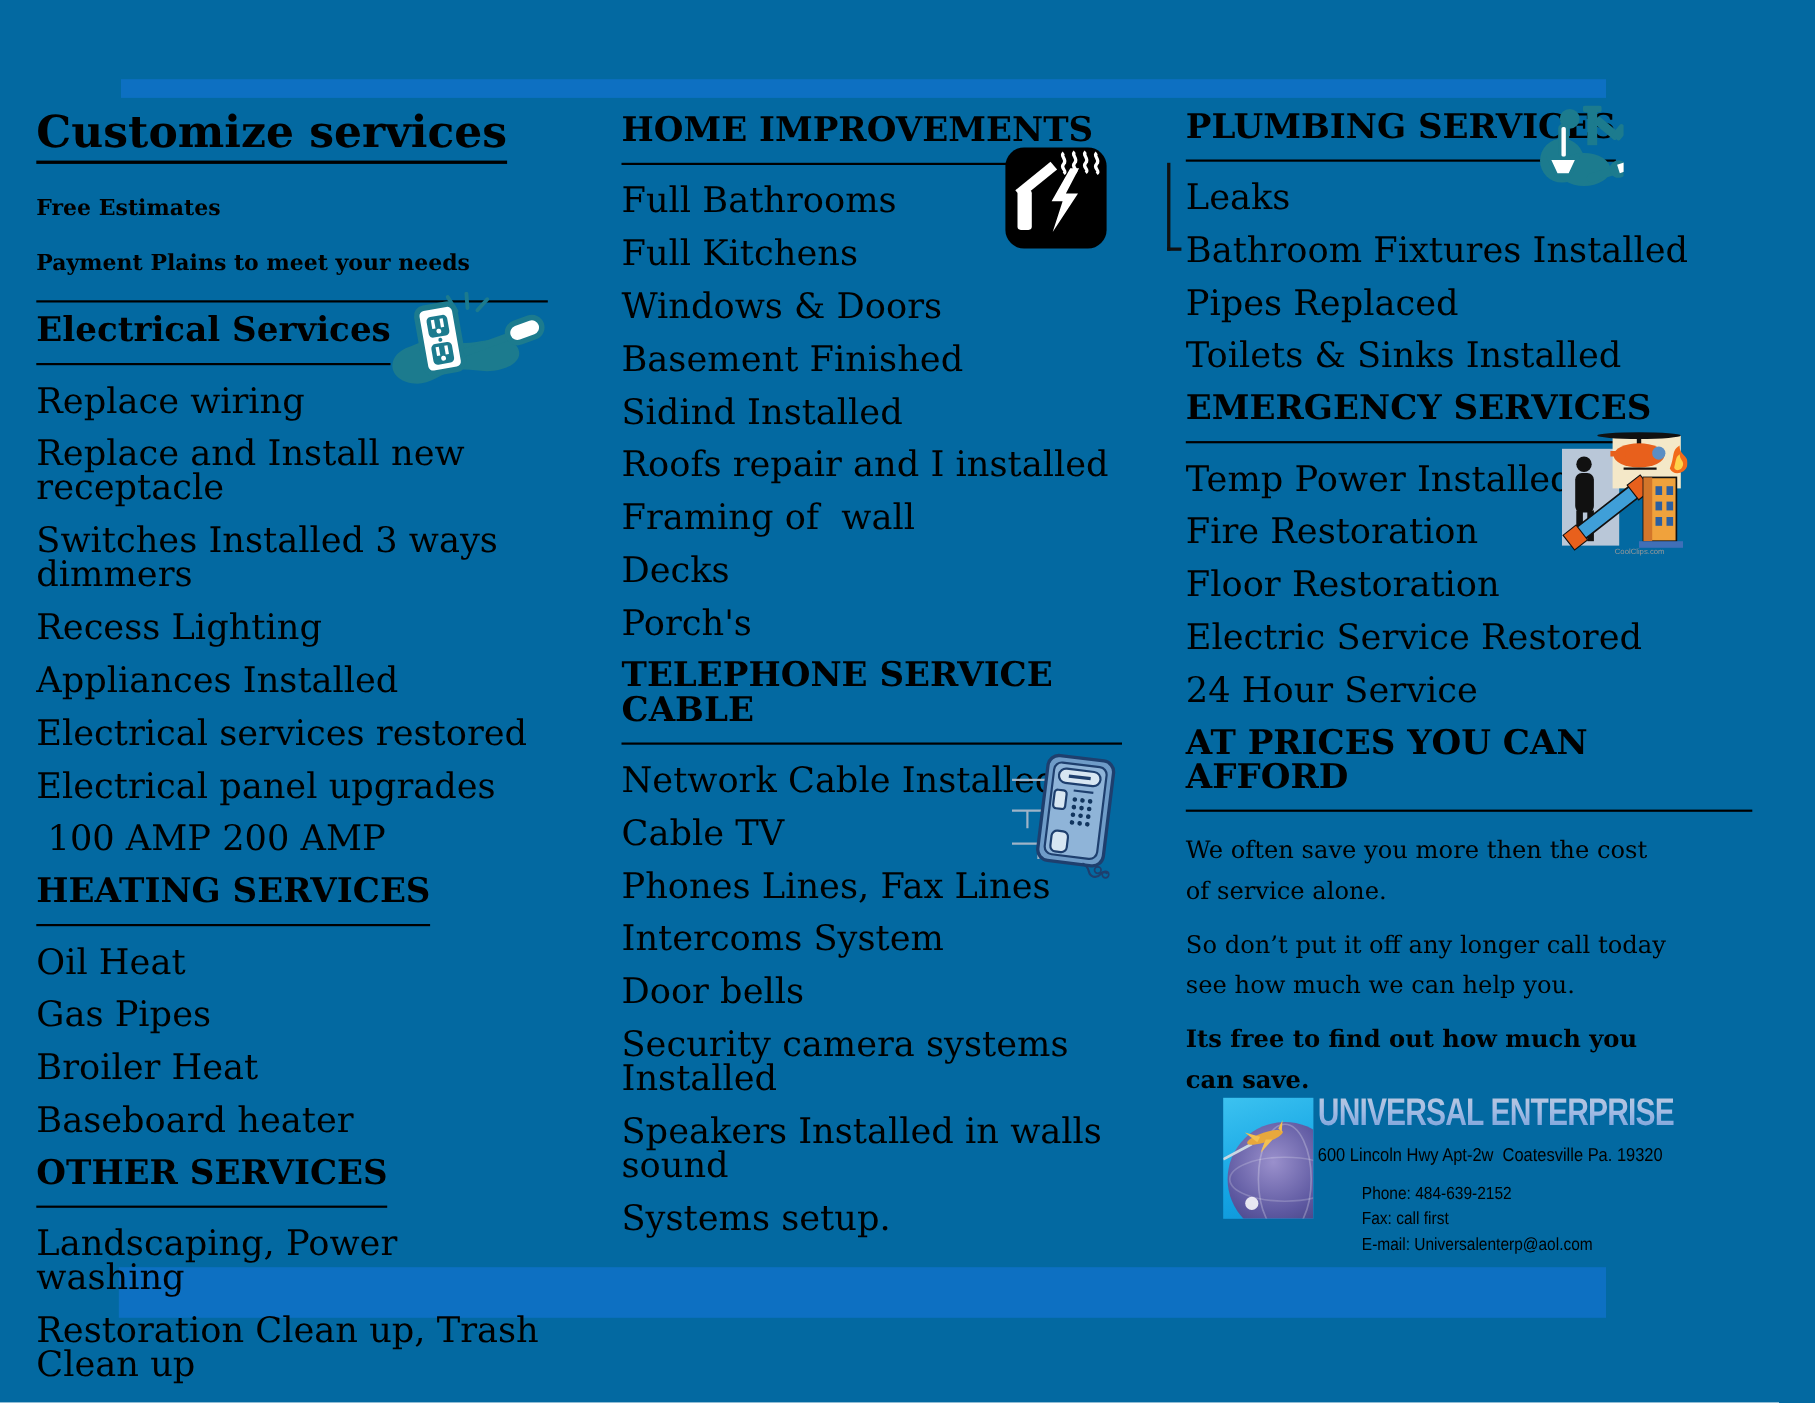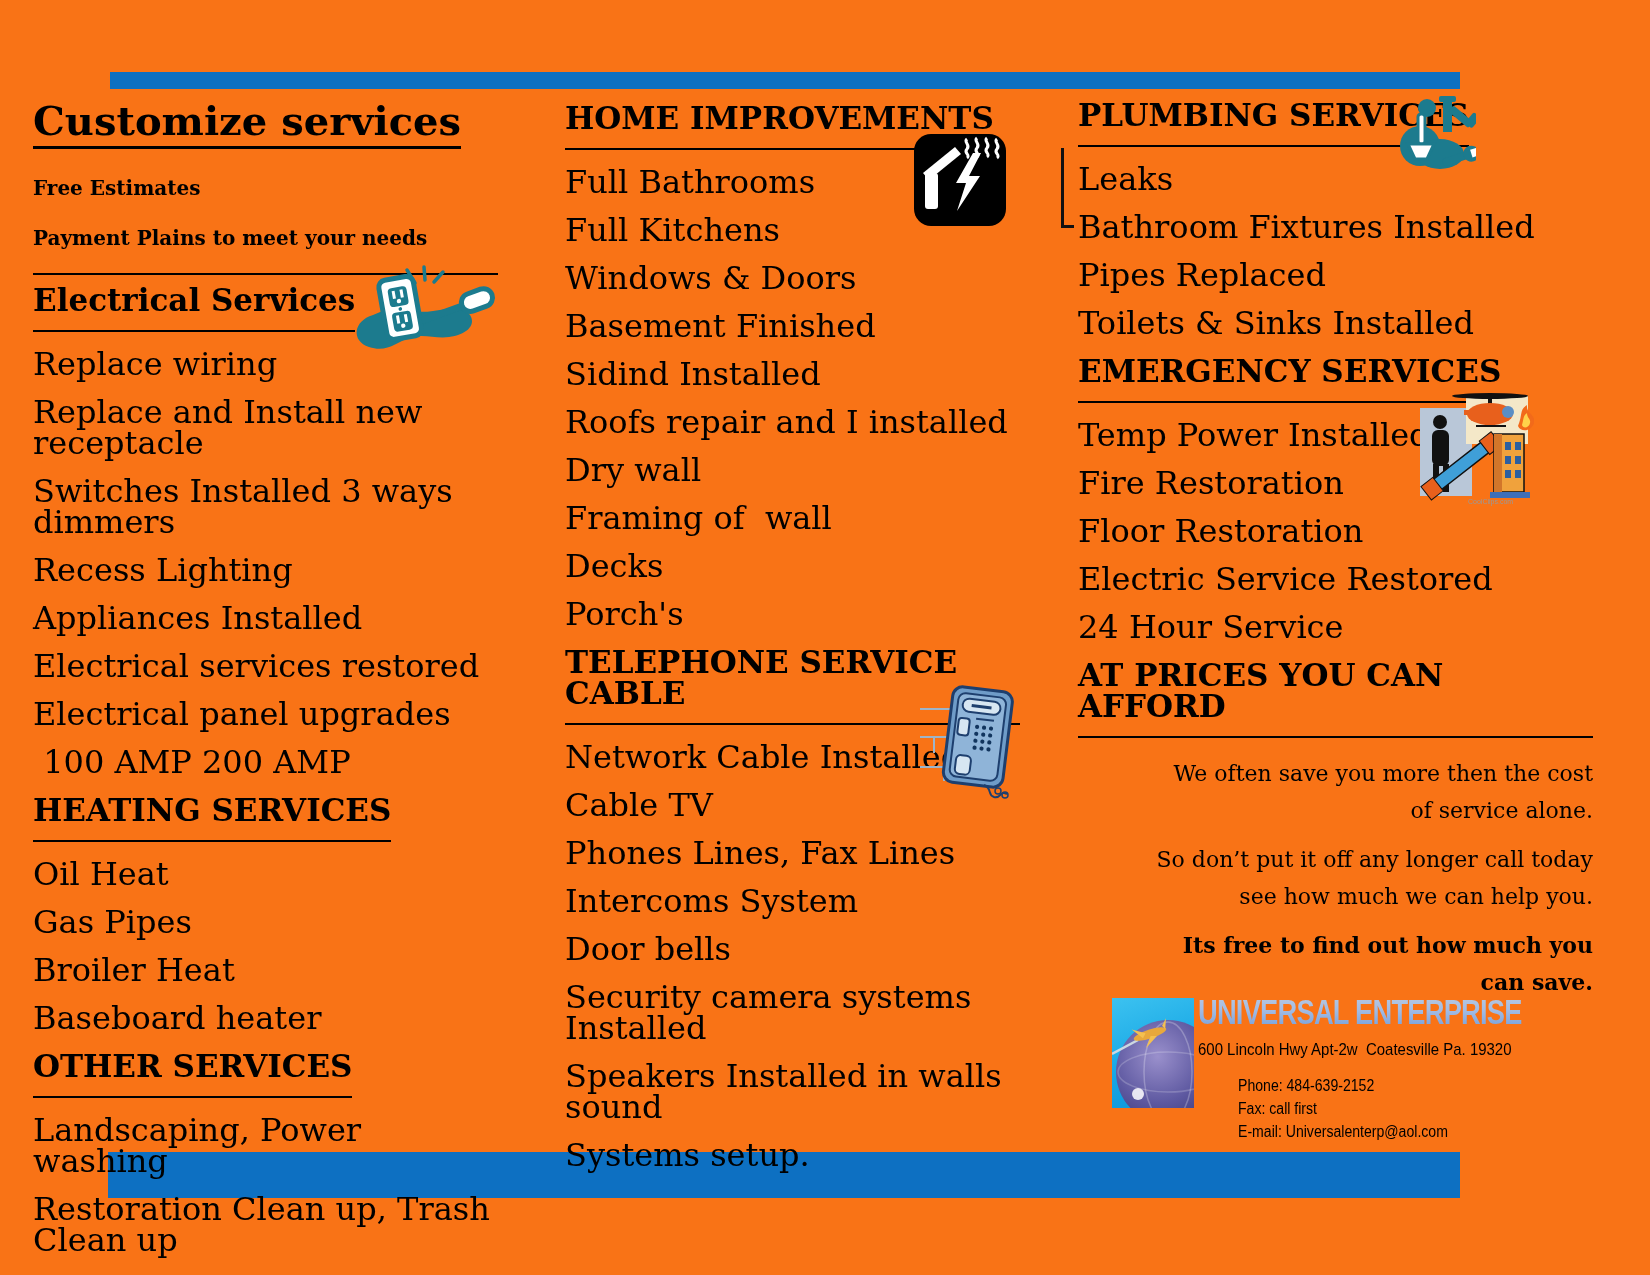--- a/index.html
+++ b/index.html
@@ -1,37 +1,37 @@
 <!DOCTYPE html>
 <html><head>
 <meta charset="utf-8">
 <style>
   html,body{margin:0;padding:0;background:#fff;}
-  .page{position:relative;width:1650px;height:1275px;background:#f97316;overflow:hidden;
+  .page{position:relative;width:1650px;height:1275px;background:#0369a1;overflow:hidden;
         font-family:"DejaVu Serif","Liberation Serif",serif;color:#000;}
   .bar{position:absolute;background:#0d70c2;}
   .bar.top{left:110px;top:72px;width:1350px;height:17px;}
   .bar.bottom{left:108px;top:1152px;width:1352px;height:46px;}
 
   .panel{position:absolute;}
   .panel-left{left:33px;top:98px;width:470px;}
   .panel-mid{left:565px;top:100px;width:455px;}
   .panel-right{left:1078px;top:97px;width:515px;}
 
   .doc-title{margin:0 0 24px 0;}
   .doc-title span{display:inline-block;font-size:40px;font-weight:bold;line-height:46px;
                   border-bottom:3px solid #000;padding-bottom:2px;}
   .intro-line{font-size:20px;font-weight:bold;line-height:30px;margin-bottom:20px;white-space:pre-wrap;}
   .rule{border-bottom:2px solid #000;margin:4px 0 10px 0;width:465px;}
 
   .sec-h-wrap{margin:3px 0 17px 0;}
   .sec-h{display:inline-block;font-size:31px;font-weight:bold;line-height:31px;
          border-bottom:2.5px solid #000;padding-bottom:14px;}
   .item{font-size:32px;line-height:31px;margin-bottom:17px;white-space:pre-wrap;}
-  .para{font-size:22px;line-height:37px;margin:0 0 12px 0;white-space:pre-line;text-align:right;}
+  .para{font-size:22px;line-height:37px;margin:0 0 12px 0;white-space:pre-line;}
   .para.bold{font-weight:bold;}
 
   .icon{position:absolute;}
   #icon-outlet{left:345px;top:265px;}
   #icon-house{left:913px;top:133px;}
   #icon-phone{left:918px;top:681px;}
   #icon-plumb{left:1396px;top:96px;}
   #icon-emergency{left:1406px;top:386px;}
   .artifact{position:absolute;left:1061px;top:148px;width:3px;height:80px;background:#111;}
   .artifact:after{content:"";position:absolute;left:0;bottom:0;width:13px;height:3px;background:#111;}
@@ -84,21 +84,20 @@
     </div>
 
   <div class="panel panel-mid">
       <div class="sec-h-wrap"><span class="sec-h">HOME IMPROVEMENTS</span></div>
       <div class="item">Full Bathrooms</div>
       <div class="item">Full Kitchens</div>
       <div class="item">Windows &amp; Doors</div>
       <div class="item">Basement Finished</div>
       <div class="item">Sidind Installed</div>
       <div class="item">Roofs repair and I installed</div>
-      <div class="item">Dry wall</div>
       <div class="item">Framing of  wall</div>
       <div class="item">Decks</div>
       <div class="item">Porch's</div>
       <div class="sec-h-wrap"><span class="sec-h">TELEPHONE SERVICE CABLE</span></div>
       <div class="item">Network Cable Installed</div>
       <div class="item">Cable TV</div>
       <div class="item">Phones Lines, Fax Lines</div>
       <div class="item">Intercoms System</div>
       <div class="item">Door bells</div>
       <div class="item">Security camera systems Installed</div>

